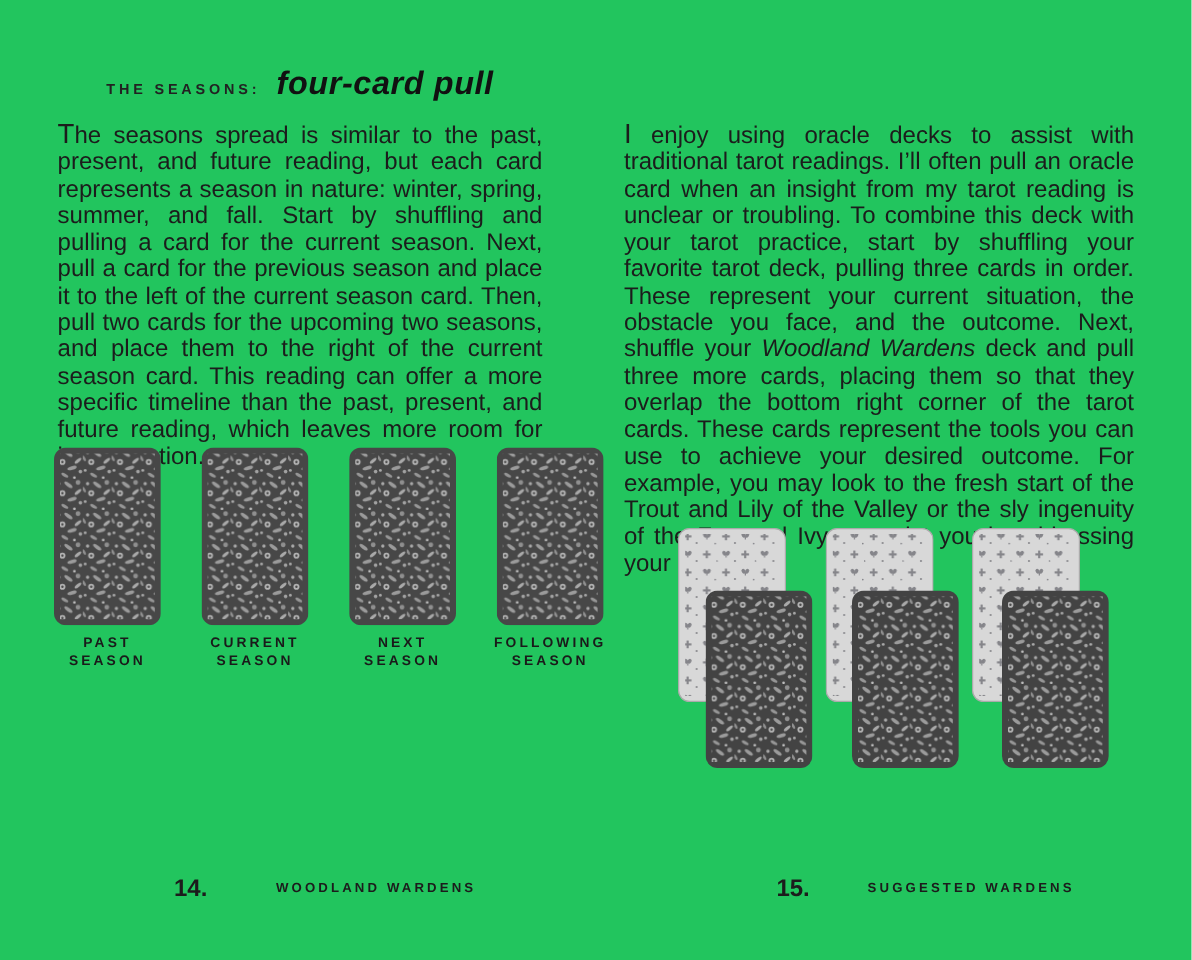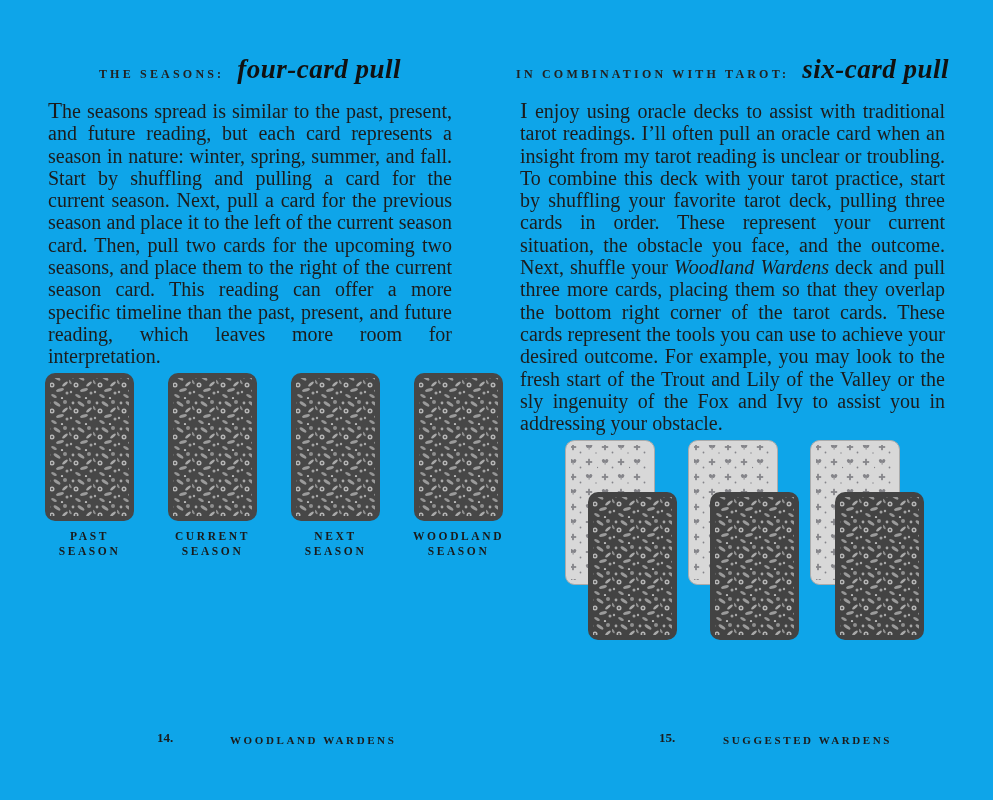--- a/index.html
+++ b/index.html
@@ -1,18 +1,18 @@
 <!DOCTYPE html>
 <html><head>
 <meta charset="utf-8">
 <style>
   html, body { margin:0; padding:0; background:#ffffff; }
   .book {
-    position:relative; width:993px; height:800px; background:#0ea5e9;
-    font-family:Liberation Serif, serif; color:#1c1c1c; overflow:hidden;
+    position:relative; width:993px; height:800px; background:#22c55e;
+    font-family:Liberation Sans, sans-serif; color:#1c1c1c; overflow:hidden;
   }
   .page { position:absolute; top:0; height:800px; }
   .page-left  { left:48px;  width:404px; }
   .page-right { left:520px; width:425px; }
 
   .page-header { position:absolute; top:54px; left:-30px; right:-30px; text-align:center; white-space:nowrap; }
   .kicker { font-size:12px; font-weight:bold; letter-spacing:3.2px; color:#222; }
   .pull-title { font-style:italic; font-size:27px; font-weight:600; margin-left:9px; letter-spacing:0.5px; color:#111; }
 
   .body-text { position:absolute; top:100px; left:0; width:100%; margin:0;
@@ -24,21 +24,21 @@
   .card-figure { margin:0; width:89px; text-align:center; }
   .card-figure svg { display:block; }
   .card-label { margin-top:8px; font-size:11.5px; font-weight:bold; letter-spacing:2.6px;
     line-height:1.3; color:#1a1a1a; width:104px; margin-left:-7.5px; }
   .card-label span { display:block; }
 
   .six-spread { position:absolute; top:440px; left:0; width:425px; height:212px; }
   .six-spread svg { position:absolute; display:block; }
 
   .page-footer { position:absolute; top:730px; left:0; width:100%; height:26px; }
-  .page-num { position:absolute; top:0; font-size:13px; font-weight:bold;margin-left:12px; }
+  .page-num { position:absolute; top:0; font-size:20px; font-weight:bold; }
   .running-title { position:absolute; top:4px; font-size:11px; font-weight:bold; letter-spacing:2.6px; }
   .page-left  .page-num { left:97px; }
   .page-left  .running-title { left:182px; }
   .page-right .page-num { left:127px;text-align:right; }
   .page-right .running-title { left:203px; }
 
   .defs-holder { position:absolute; width:0; height:0; overflow:hidden; }
 </style>
 </head>
 <body>
@@ -122,37 +122,33 @@
           <span>NEXT</span>
           <span>SEASON</span>
         </figcaption>
       </figure>
       <figure class="card-figure">
         <svg width="89" height="148" viewBox="0 0 89 148">
           <rect width="89" height="148" rx="10" fill="#474747"></rect>
           <rect x="5" y="5" width="79" height="138" fill="url(#floral)"></rect>
         </svg>
         <figcaption class="card-label">
-          <span>WOODLAND</span>
+          <span>FOLLOWING</span>
           <span>SEASON</span>
         </figcaption>
       </figure>
     </div>
 
     <footer class="page-footer">
       <span class="page-num">14.</span>
       <span class="running-title">WOODLAND WARDENS</span>
     </footer>
   </section>
 
   <section class="page page-right">
-    <header class="page-header">
-      <span class="kicker">IN COMBINATION WITH TAROT:</span>
-      <span class="pull-title">six-card pull</span>
-    </header>
 
     <p class="body-text"><span>I enjoy using oracle decks to assist with traditional tarot readings. I’ll often pull an oracle card when an insight from my tarot reading is unclear or troubling. To combine this deck with your tarot practice, start by shuffling your favorite tarot deck, pulling three cards in order. These represent your current situation, the obstacle you face, and the outcome. Next, shuffle your </span><span class="ital">Woodland Wardens</span><span> deck and pull three more cards, placing them so that they overlap the bottom right corner of the tarot cards. These cards represent the tools you can use to achieve your desired outcome. For example, you may look to the fresh start of the Trout and Lily of the Valley or the sly ingenuity of the Fox and Ivy to assist you in addressing your obstacle.</span></p>
 
     <div class="six-spread">
       <svg style="left:45px; top:0;" width="90" height="145" viewBox="0 0 90 145">
         <rect x="0.5" y="0.5" width="89" height="144" rx="9" fill="#d8d8d8" stroke="#ababab"></rect>
         <rect x="6" y="5" width="78" height="135" fill="url(#tarotback)"></rect>
       </svg>
       <svg style="left:68px; top:52px;" width="89" height="148" viewBox="0 0 89 148">
         <rect width="89" height="148" rx="10" fill="#434343"></rect>

